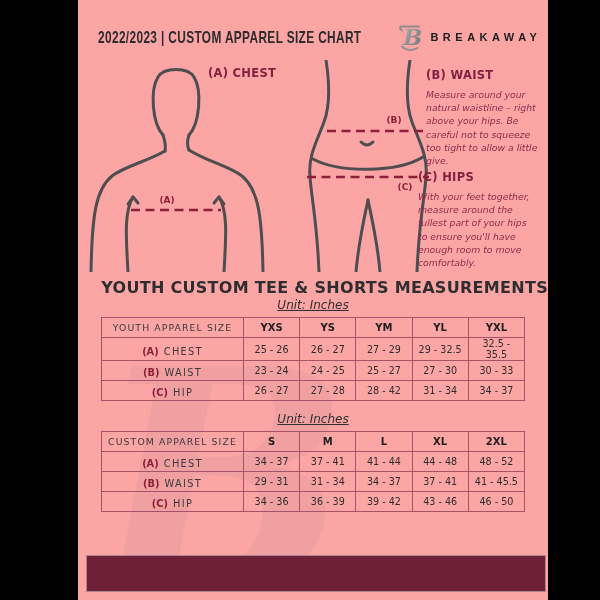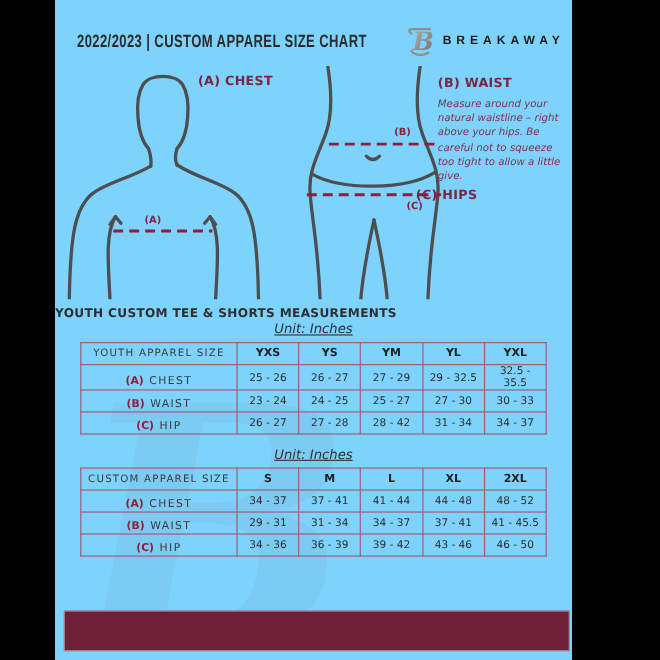--- a/index.html
+++ b/index.html
@@ -1,22 +1,22 @@
 <!DOCTYPE html>
 <html><head>
 <meta charset="utf-8">
 <style>
   html,body{margin:0;padding:0;}
   body{
     width:600px;height:600px;background:#000;overflow:hidden;
     font-family:"DejaVu Sans",sans-serif;
   }
   .doc{
-    position:relative;margin-left:50px;width:470px;height:600px;
-    background:#7dd3fc;overflow:hidden;box-sizing:border-box;
+    position:relative;margin-left:78px;width:470px;height:600px;
+    background:#fca5a5;overflow:hidden;box-sizing:border-box;
   }
   
   .hdr{
     height:58px;display:flex;align-items:center;justify-content:space-between;
     padding:16px 20px 0 20px;box-sizing:border-box;
   }
   .hdr-title{
     display:inline-block;font-family:"Liberation Sans",sans-serif;
     font-weight:700;font-size:13.5px;color:#2b2b2d;letter-spacing:.4px;
     transform:scale(.88,1.2);transform-origin:left center;white-space:nowrap;
@@ -34,25 +34,25 @@
     margin:0 0 6px 0;font-size:11.5px;font-weight:700;color:#7e2242;
     letter-spacing:.3px;font-family:"DejaVu Sans",sans-serif;
   }
   .instr p{
     margin:0;font-size:9.3px;font-style:italic;color:#8a2c4a;line-height:1.42;
   }
   .fig-a{left:6px;top:4px;}
   .txt-a{left:130px;top:8px;width:122px;}
   .fig-b{left:221px;top:2px;}
   .txt-b{left:348px;top:10px;width:114px;}
-  .txt-c{left:328px;top:112px;width:116px;}
+  .txt-c{left:340px;top:112px;width:116px;}
   .dim-label{font:700 9px "DejaVu Sans",sans-serif;fill:#8e1f3a;}
   
   .sec-title{
-    margin:6px 0 0 0;text-align:left;font-size:11px;font-weight:700;
+    margin:6px 0 0 0;text-align:right;font-size:16px;font-weight:700;
     color:#2e2e30;letter-spacing:.3px;
   }
   .sec-unit{
     margin:1px 0 0 0;text-align:center;font-size:12px;font-style:italic;
     color:#2e2e30;
     text-decoration:underline;
   }
   
   table.size-table{
     width:424px;margin:5px auto 0 auto;border-collapse:collapse;
@@ -145,20 +145,21 @@
       <text class="dim-label" x="106" y="130" text-anchor="middle">(C)</text>
     </svg>
 
     <div class="instr txt-b">
       <h3>(B) WAIST</h3>
       <p>Measure around your natural waistline – right above your hips. Be careful not to squeeze too tight to allow a little give.</p>
     </div>
 
     <div class="instr txt-c">
       <h3>(C) HIPS</h3>
+      <p>With your feet together, measure around the fullest part of your hips to ensure you'll have enough room to move comfortably.</p>
     </div>
   </div>
 
   <div class="watermark">B</div>
 
   <div>
     <p class="sec-title">YOUTH CUSTOM TEE &amp; SHORTS MEASUREMENTS</p>
     <p class="sec-unit">Unit: Inches</p>
     <table class="size-table">
       <tbody>

